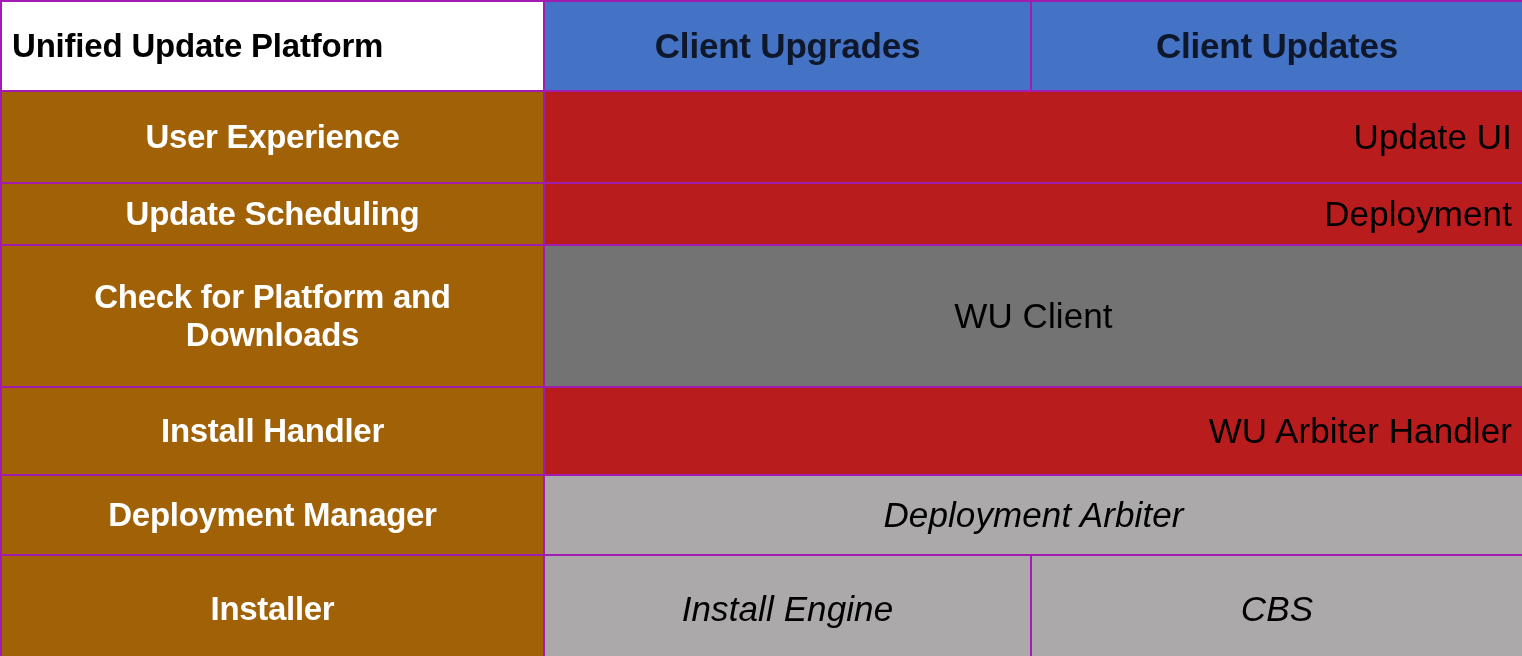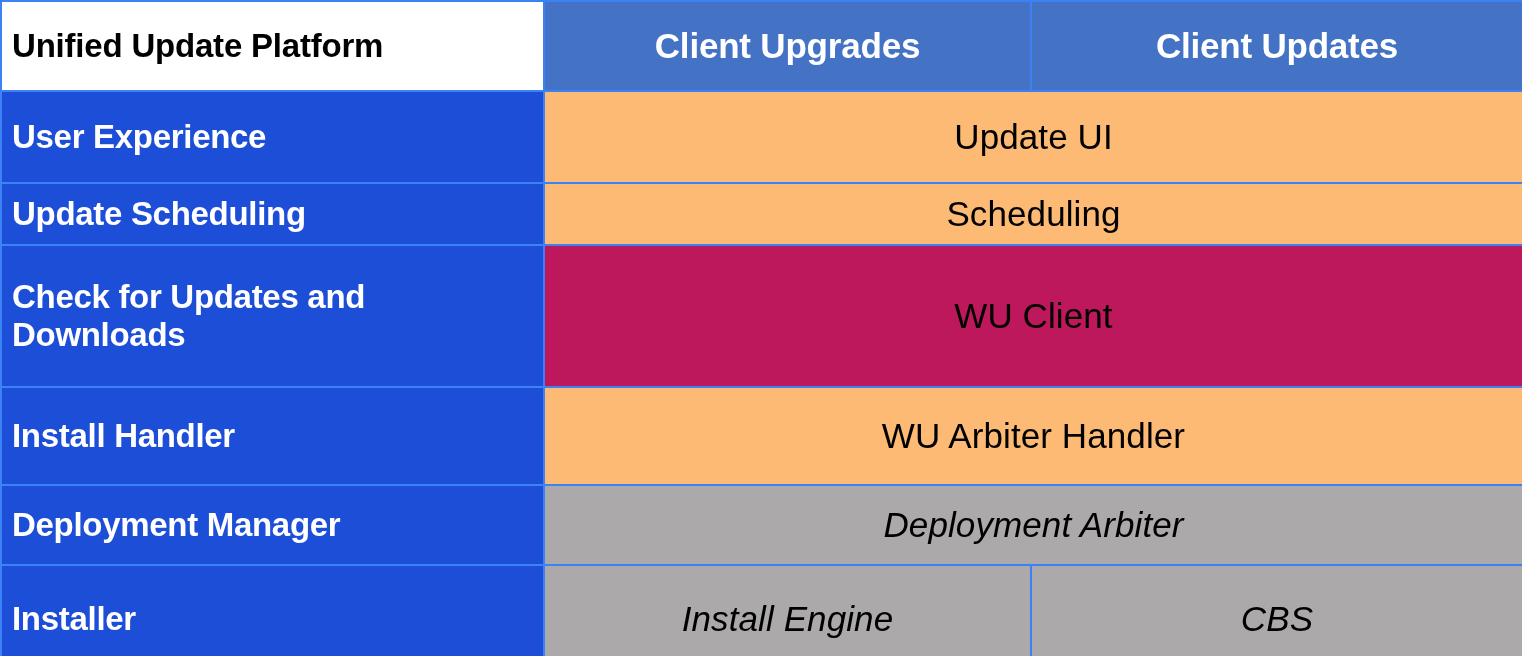--- a/index.html
+++ b/index.html
@@ -21,21 +21,21 @@
   }
 
   table.uup-table {
     width: 1522px;
     height: 656px;
     border-collapse: collapse;
     table-layout: fixed;
   }
 
   table.uup-table td {
-    border: 2px solid #3b82f6;
+    border: 2px solid #a21caf;
     padding: 9px 10px;
     vertical-align: middle;
     box-sizing: border-box;
   }
 
   
   col.c-label  { width: 543px; }
   col.c-upg    { width: 487px; }
   col.c-upd    { width: 492px; }
 
@@ -48,58 +48,58 @@
     font-size: 33px;
     letter-spacing: -0.2px;
     text-align: left;
     padding-left: 14px;
     white-space: nowrap;
   }
 
   
   td.col-head {
     background: #4472C4;
-    color: #ffffff;
+    color: #0f172a;
     font-weight: bold;
     font-size: 35px;
     text-align: center;
     letter-spacing: -0.2px;
   }
 
   
   td.row-label {
-    background: #1d4ed8;
+    background: #a16207;
     color: #ffffff;
     font-weight: bold;
     font-size: 33px;
-    text-align: left;
+    text-align: center;
     line-height: 1.16;
     letter-spacing: -0.3px;
     padding-left: 14px;
   }
 
   
   td.cell {
     text-align: center;
     color: #000000;
     font-weight: normal;
     font-size: 35px;
     letter-spacing: 0.1px;
   }
 
-  td.fill-yellow { background: #fdba74; }
-  td.fill-green  { background: #be185d; }
+  td.fill-yellow { background: #b91c1c; text-align: right; }
+  td.fill-green  { background: #737373; }
   td.fill-gray   { background: #ABA9A9; font-style: italic; }
 
   
   tr.r-head   { height: 90px;  }
   tr.r-ux     { height: 92px;  }
   tr.r-sched  { height: 62px;  }
   tr.r-check  { height: 142px; }
-  tr.r-install-handler { height: 98px; }
+  tr.r-install-handler { height: 88px; }
   tr.r-deploy { height: 80px;  }
   tr.r-installer { height: 108px; }
 </style>
 </head>
 <body>
 
 <div class="uup-wrap">
 
   <table class="uup-table">
     <colgroup>
@@ -115,25 +115,25 @@
         <td class="col-head">Client Updates</td>
       </tr>
 
       <tr class="r-ux">
         <td class="row-label">User Experience</td>
         <td class="cell fill-yellow" colspan="2">Update UI</td>
       </tr>
 
       <tr class="r-sched">
         <td class="row-label">Update Scheduling</td>
-        <td class="cell fill-yellow" colspan="2">Scheduling</td>
+        <td class="cell fill-yellow" colspan="2">Deployment</td>
       </tr>
 
       <tr class="r-check">
-        <td class="row-label">Check for Updates and Downloads</td>
+        <td class="row-label">Check for Platform and Downloads</td>
         <td class="cell fill-green" colspan="2">WU Client</td>
       </tr>
 
       <tr class="r-install-handler">
         <td class="row-label">Install Handler</td>
         <td class="cell fill-yellow" colspan="2">WU Arbiter Handler</td>
       </tr>
 
       <tr class="r-deploy">
         <td class="row-label">Deployment Manager</td>

